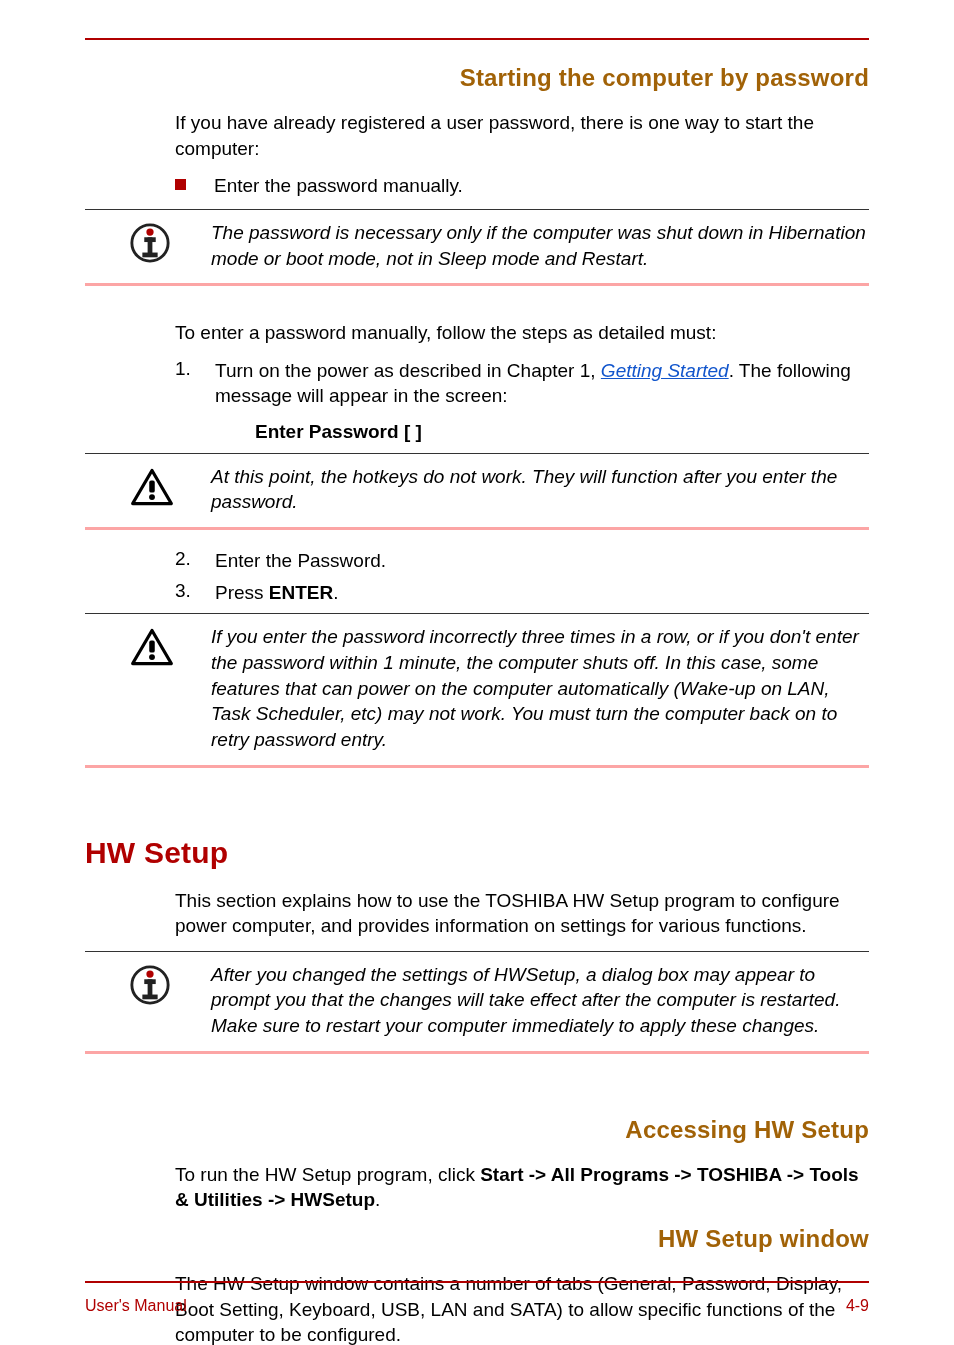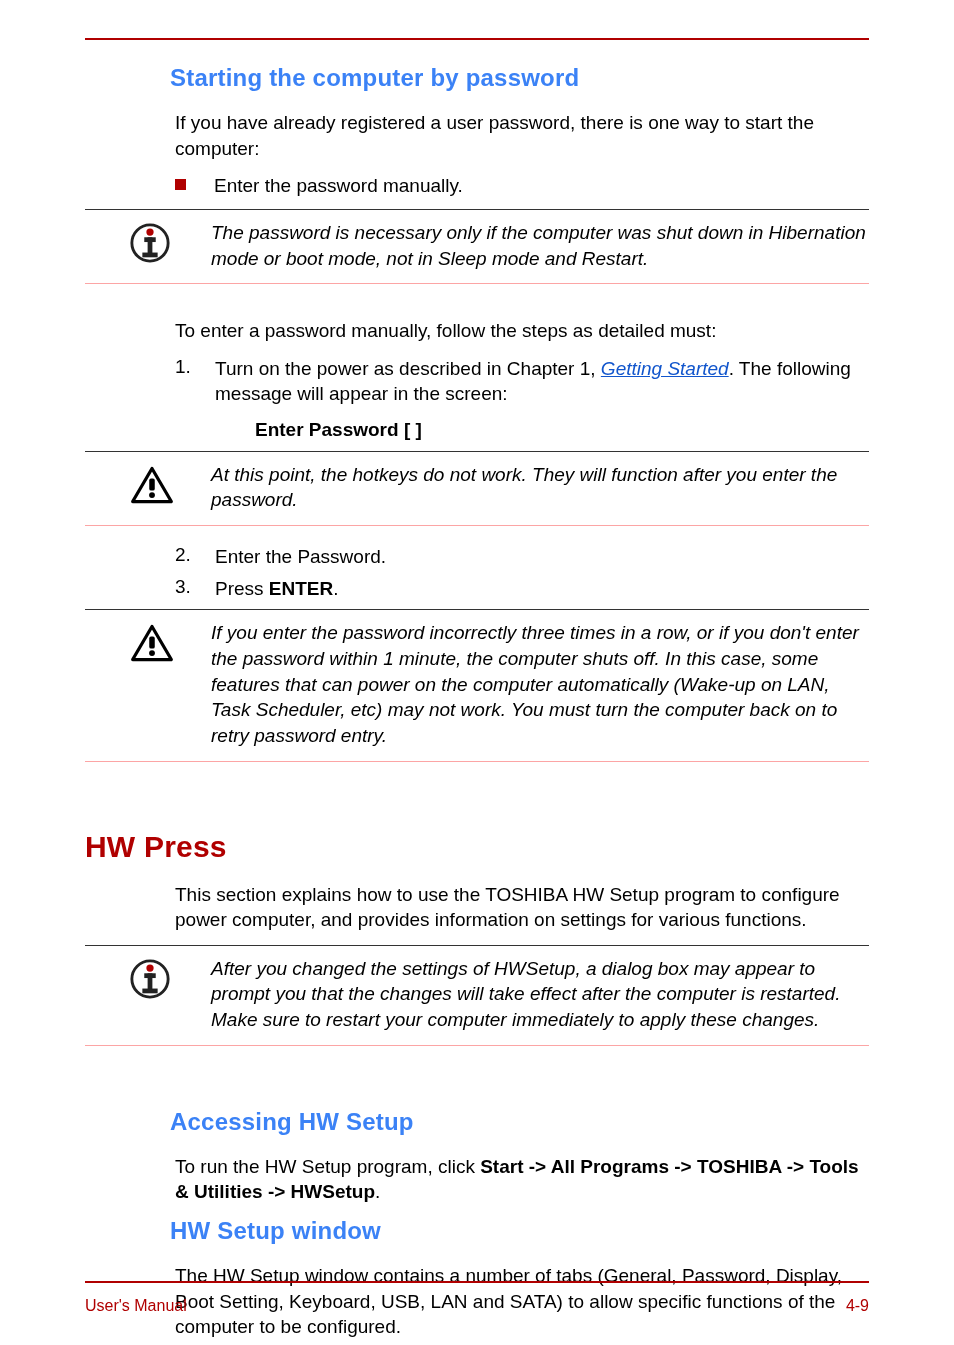--- a/index.html
+++ b/index.html
@@ -37,28 +37,29 @@
     color: #b00000;
     font-size: 16px;
   }
   .content {
     position: absolute;
     top: 58px;
     left: 85px;
     right: 85px;
   }
   .h2-red {
-    color: #3b82f6;
+    color: #a16207;
     font-family: Arial, Helvetica, sans-serif;
     font-weight: 900;
     font-size: 24px;
     margin-left: 85px;
     margin-bottom: 18px;
     margin-top: 6px;
     letter-spacing: 0.2px;
+    text-align: right;
   }
   .h1-red {
     color: #b00000;
     font-family: Arial, Helvetica, sans-serif;
     font-weight: 900;
     font-size: 30px;
     margin-top: 68px;
     margin-bottom: 18px;
     letter-spacing: 0.2px;
   }
@@ -87,21 +88,21 @@
   .bullet-text {
     font-size: 19px;
     line-height: 1.35;
   }
   .note-box {
     display: flex;
     align-items: flex-start;
     margin-top: 4px;
     margin-bottom: 34px;
     border-top: 1px solid #333;
-    border-bottom: 1px solid #fca5a5;
+    border-bottom: 3px solid #fca5a5;
     padding: 10px 0 12px 0;
   }
   .note-icon-col {
     width: 126px;
     flex-shrink: 0;
     display: flex;
     justify-content: flex-start;
     padding-left: 44px;
     padding-top: 2px;
   }
@@ -223,21 +224,21 @@
     <div class="note-icon-col">
       <svg class="caution-icon" viewBox="0 0 50 44">
         <polygon class="tri" points="25,4 46,40 4,40"></polygon>
         <rect class="excl" x="22" y="15" width="6" height="13" rx="2"></rect>
         <circle class="excl" cx="25" cy="33" r="3.2"></circle>
       </svg>
     </div>
     <div class="note-text">If you enter the password incorrectly three times in a row, or if you don't enter the password within 1 minute, the computer shuts off. In this case, some features that can power on the computer automatically (Wake-up on LAN, Task Scheduler, etc) may not work. You must turn the computer back on to retry password entry.</div>
   </div>
 
-  <div class="h1-red">HW Press</div>
+  <div class="h1-red">HW Setup</div>
 
   <div class="body-indent">
     <div class="p">This section explains how to use the TOSHIBA HW Setup program to configure power computer, and provides information on settings for various functions.</div>
   </div>
 
   <div class="note-box" style="margin-top:2px;margin-bottom:62px">
     <div class="note-icon-col">
       <svg class="info-icon" viewBox="0 0 44 44">
         <circle class="info-circle" cx="22" cy="22" r="19"></circle>
         <circle class="info-dot" cx="22" cy="10.5" r="3.8"></circle>

